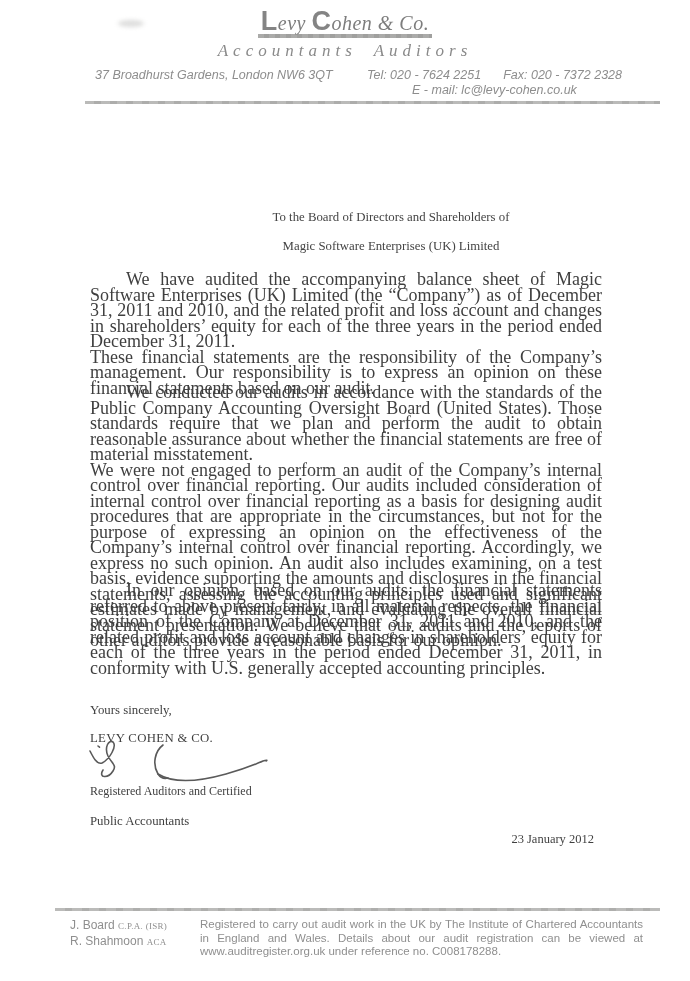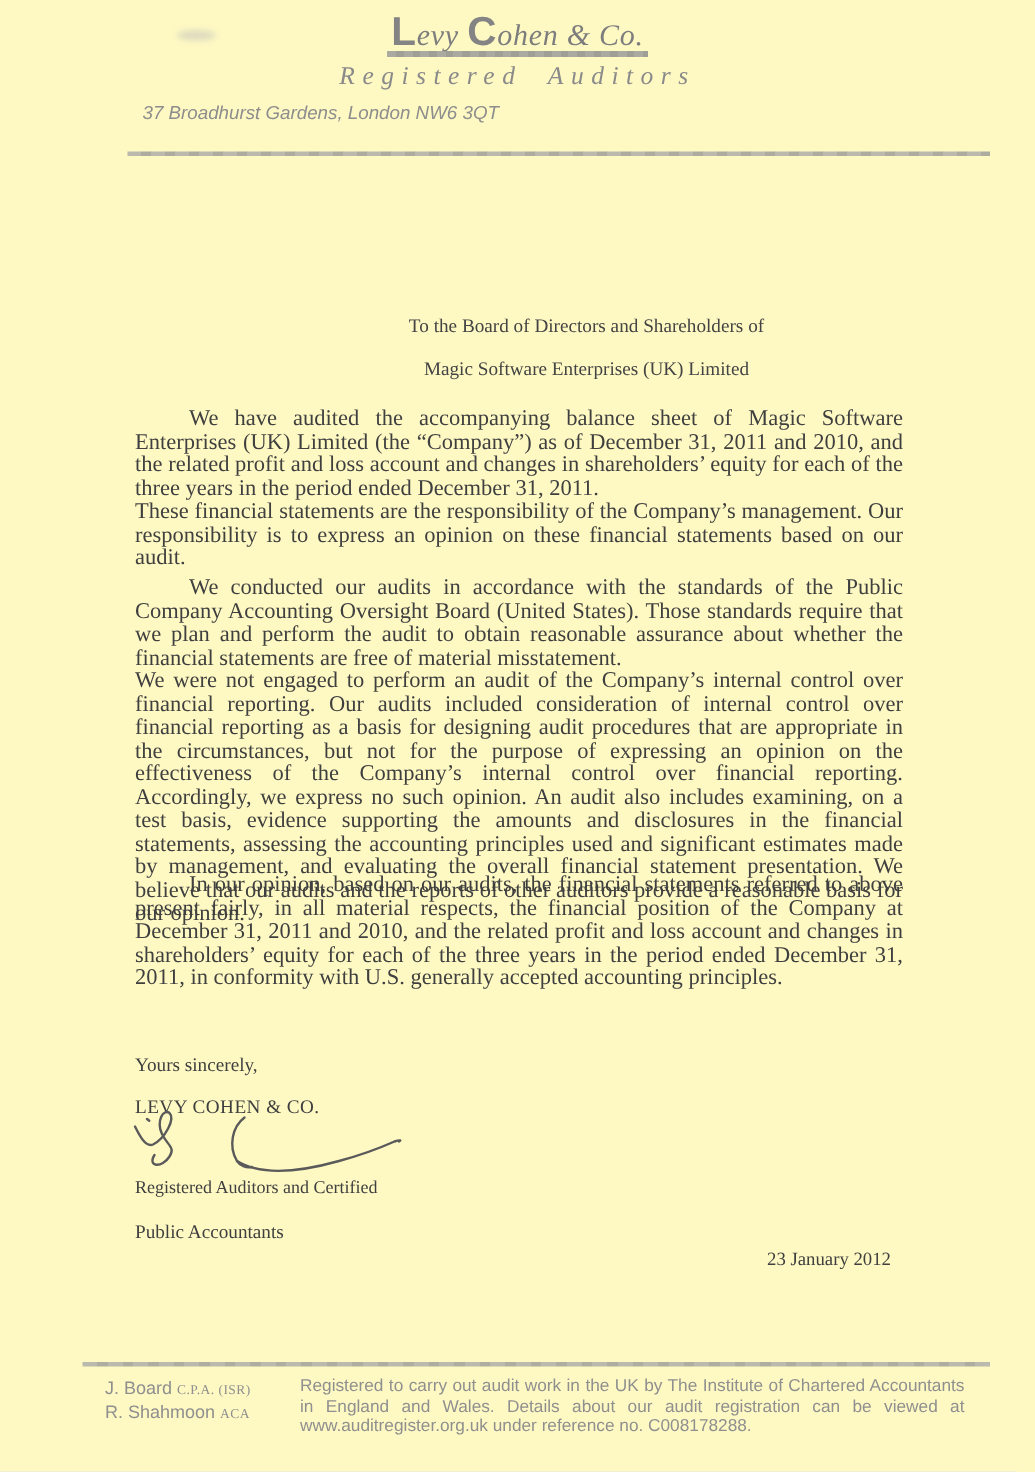--- a/index.html
+++ b/index.html
@@ -1,21 +1,21 @@
 <!DOCTYPE html>
 <html><head>
 <meta charset="utf-8">
 <style>
   html, body { margin: 0; padding: 0; background: #e8e8e6; }
   .page {
     position: relative;
     width: 690px;
     height: 981px;
     margin: 0 auto;
-    background: #fef9c3;
+    background: #ffffff;
     overflow: hidden;
     font-family: "Liberation Serif", serif;
     color: #3f3f3f;
   }
 
   
   .logo {
     position: absolute;
     top: 6px; left: 0; width: 100%;
     text-align: center;
@@ -83,21 +83,21 @@
     position: absolute;
     top: 20px; left: 118px;
     width: 26px; height: 7px;
     background: #bdbdbb;
     border-radius: 50%;
     filter: blur(2px);
     opacity: 0.5;
   }
 
   
-  .body-text { font-size: 15px; line-height: 15.5px; }
+  .body-text { font-size: 18px; line-height: 15.5px; }
   .recipient {
     position: absolute;
     top: 196px; left: 135px; width: 512px;
     text-align: center;
     font-size: 12.8px;
     color: #444;
     margin-top: 14px;
   }
   .recipient .r2 { margin-top: 13px; }
   .para {
@@ -145,23 +145,29 @@
 <body>
 
 <div class="page">
 
   <div class="smudge"></div>
 
   <div class="logo">
     <span class="cap">L</span><span class="ser">evy </span><span class="cap">C</span><span class="ser">ohen &amp; Co.</span>
   </div>
   <div class="logo-bar"></div>
-  <div class="subtitle">Registered Auditors</div>
+  <div class="subtitle">Accountants Auditors</div>
 
   <div class="address">37 Broadhurst Gardens, London NW6 3QT</div>
+  <div class="contact">
+    <div class="telfax">
+      <span>Tel: 020 - 7624 2251</span><span class="gap"></span><span>Fax: 020 - 7372 2328</span>
+    </div>
+    <div class="email">E - mail: lc@levy-cohen.co.uk</div>
+  </div>
   <div class="head-rule"></div>
 
   <div class="recipient body-text">
     <div class="r1">To the Board of Directors and Shareholders of</div>
     <div class="r2">Magic Software Enterprises (UK) Limited</div>
   </div>
 
   <div class="para body-text p1">
     <div class="indent">We have audited the accompanying balance sheet of Magic Software Enterprises (UK) Limited (the “Company”) as of December 31, 2011 and 2010, and the related profit and loss account and changes in shareholders’ equity for each of the three years in the period ended December 31, 2011.</div>
     <div>These financial statements are the responsibility of the Company’s management.  Our responsibility is to express an opinion on these financial statements based on our audit.</div>

